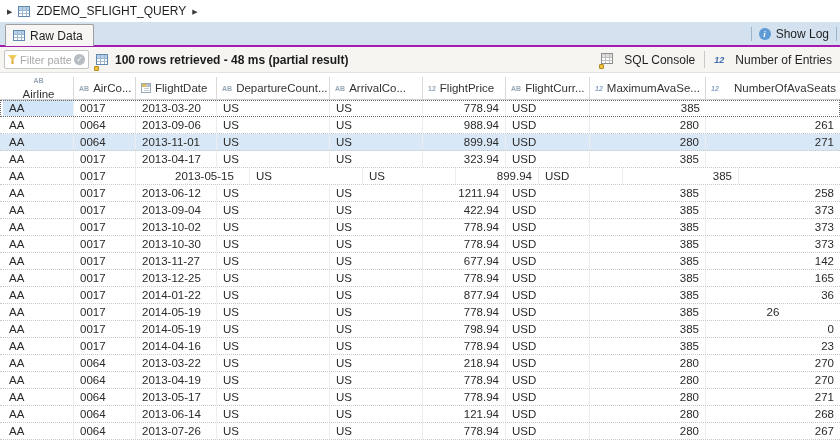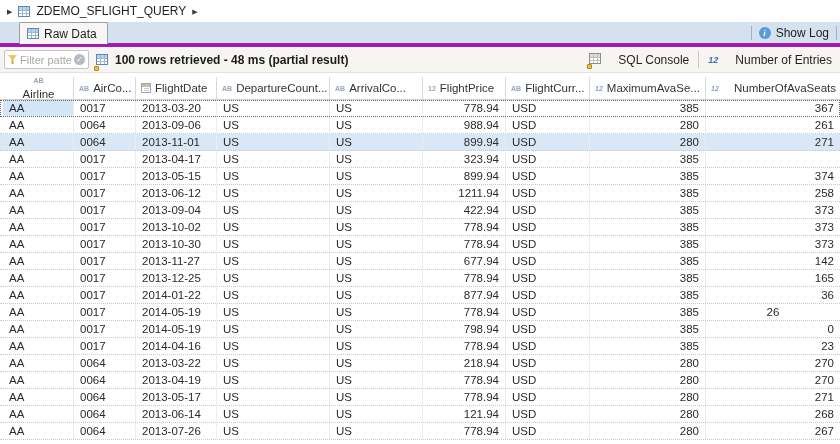--- a/index.html
+++ b/index.html
@@ -24,22 +24,22 @@
   .icon-wrap { position:relative; display:inline-block; flex:none; }
   .icon-wrap .dot { position:absolute; width:5px; height:5px; left:-2px; bottom:-2px;
     background:#f0c23c; border:1px solid #b08a1e; border-radius:1px; }
   .sql-icon { border-color:#8e8e8e;
     background:linear-gradient(#dcdcdc,#dcdcdc) 0 0/100% 3px no-repeat #fff; }
   .sql-icon::before, .sql-icon::after { background:#c0c0c0; box-shadow:0 3px 0 #c0c0c0; }
   .sql-icon::after { box-shadow:4px 0 0 #c0c0c0; }
 
   
   .tab-bar { height:25px; background:var(--tab_bar_bg,#d4e2ef);
-    border-bottom:4px solid #a21caf; display:flex; align-items:flex-end;
-    padding-left:19px; }
+    border-bottom:2px solid #a21caf; display:flex; align-items:flex-end;
+    padding-left:5px; }
   .tab { height:22px; background:#f7f6f4; border:1px solid #9f9f9f; border-bottom:none;
     border-radius:2px 2px 0 0; display:flex; align-items:center; gap:5px;
     padding:0 10px 0 7px; margin-bottom:-1px; font-size:12px; color:#1f1f1f; cursor:default; }
   .tab-bar-right { margin-left:auto; display:flex; align-items:center; gap:7px;
     height:100%; padding-right:3px; }
   .vdiv { width:1px; height:14px; background:#9db3c8; align-self:center; }
   .show-log { display:flex; align-items:center; gap:5px; font-size:12px; color:#1f1f1f;
     align-self:center; cursor:default; }
   .info-icon { width:12px; height:12px; border-radius:50%; background:#5e9ad6;
     color:#fff; font-size:9px; font-style:italic; font-weight:bold;
@@ -54,21 +54,21 @@
   .funnel-icon { width:9px; height:9px; flex:none;
     background:linear-gradient(#f3cf5e,#dca63a);
     clip-path:polygon(0 0,100% 0,62% 45%,62% 100%,38% 100%,38% 45%); }
   .filter-box input { border:none; outline:none; width:100%; min-width:0;
     font-size:11px; color:#333; background:transparent; font-family:inherit; }
   .filter-box input::placeholder { color:#a9a9a9; }
   .check-icon { flex:none; width:11px; height:11px; border-radius:50%;
     background:#b6bcc2; color:#fff; font-size:8px; line-height:11px; text-align:center; }
   .status-text { font-size:12px; font-weight:bold; color:#1b1b1b; }
   .toolbar-right { margin-left:auto; display:flex; align-items:center; gap:9px; }
-  .tool-btn { display:flex; align-items:center; gap:17px; background:none; border:none;
+  .tool-btn { display:flex; align-items:center; gap:11px; background:none; border:none;
     font-size:12px; color:#1f1f1f; font-family:inherit; padding:0; cursor:default; }
   .vdiv2 { width:1px; height:17px; background:#c9c9c9; }
   .num-icon { color:#3f6db0; font-weight:bold; font-style:italic; font-size:9px; flex:none; }
 
   
   .grid { margin-top:4px; }
   .grid-header { display:flex; height:23px; border-bottom:1px solid #cfcfcf;
     background:#fff; padding-left:3px; }
   .hcell { flex:none; display:flex; align-items:center; gap:4px; padding:0 4px 0 5px;
     border-right:1px solid #d9d9d9; font-size:11.5px; color:#333;
@@ -190,21 +190,20 @@
     <div class="grid-body" id="grid-body">
         <div class="row focused">
           <div class="cell cellsel" style="width: 71px;">AA</div>
           <div class="cell" style="width: 62px;">0017</div>
           <div class="cell" style="width: 81px;">2013-03-20</div>
           <div class="cell" style="width: 113px;">US</div>
           <div class="cell" style="width: 93px;">US</div>
           <div class="cell r" style="width: 83px;">778.94</div>
           <div class="cell" style="width: 84px;">USD</div>
           <div class="cell r" style="width: 116px;">385</div>
-          <div class="cell r" style="width: 134px;">367</div>
         </div>
         <div class="row">
           <div class="cell" style="width: 71px;">AA</div>
           <div class="cell" style="width: 62px;">0064</div>
           <div class="cell" style="width: 81px;">2013-09-06</div>
           <div class="cell" style="width: 113px;">US</div>
           <div class="cell" style="width: 93px;">US</div>
           <div class="cell r" style="width: 83px;">988.94</div>
           <div class="cell" style="width: 84px;">USD</div>
           <div class="cell r" style="width: 116px;">280</div>
@@ -228,21 +227,21 @@
           <div class="cell" style="width: 113px;">US</div>
           <div class="cell" style="width: 93px;">US</div>
           <div class="cell r" style="width: 83px;">323.94</div>
           <div class="cell" style="width: 84px;">USD</div>
           <div class="cell r" style="width: 116px;">385</div>
           <div class="cell r" style="width: 134px; margin-top: 16px;">365</div>
         </div>
         <div class="row">
           <div class="cell" style="width: 71px;">AA</div>
           <div class="cell" style="width: 62px;">0017</div>
-          <div class="cell" style="width: 81px;">2013-05-15</div>
+          <div class="cell" style="width: 81px; margin-left: 33px;">2013-05-15</div>
           <div class="cell" style="width: 113px;">US</div>
           <div class="cell" style="width: 93px;">US</div>
           <div class="cell r" style="width: 83px;">899.94</div>
           <div class="cell" style="width: 84px;">USD</div>
           <div class="cell r" style="width: 116px;">385</div>
           <div class="cell r" style="width: 134px;">374</div>
         </div>
         <div class="row">
           <div class="cell" style="width: 71px;">AA</div>
           <div class="cell" style="width: 62px;">0017</div>

